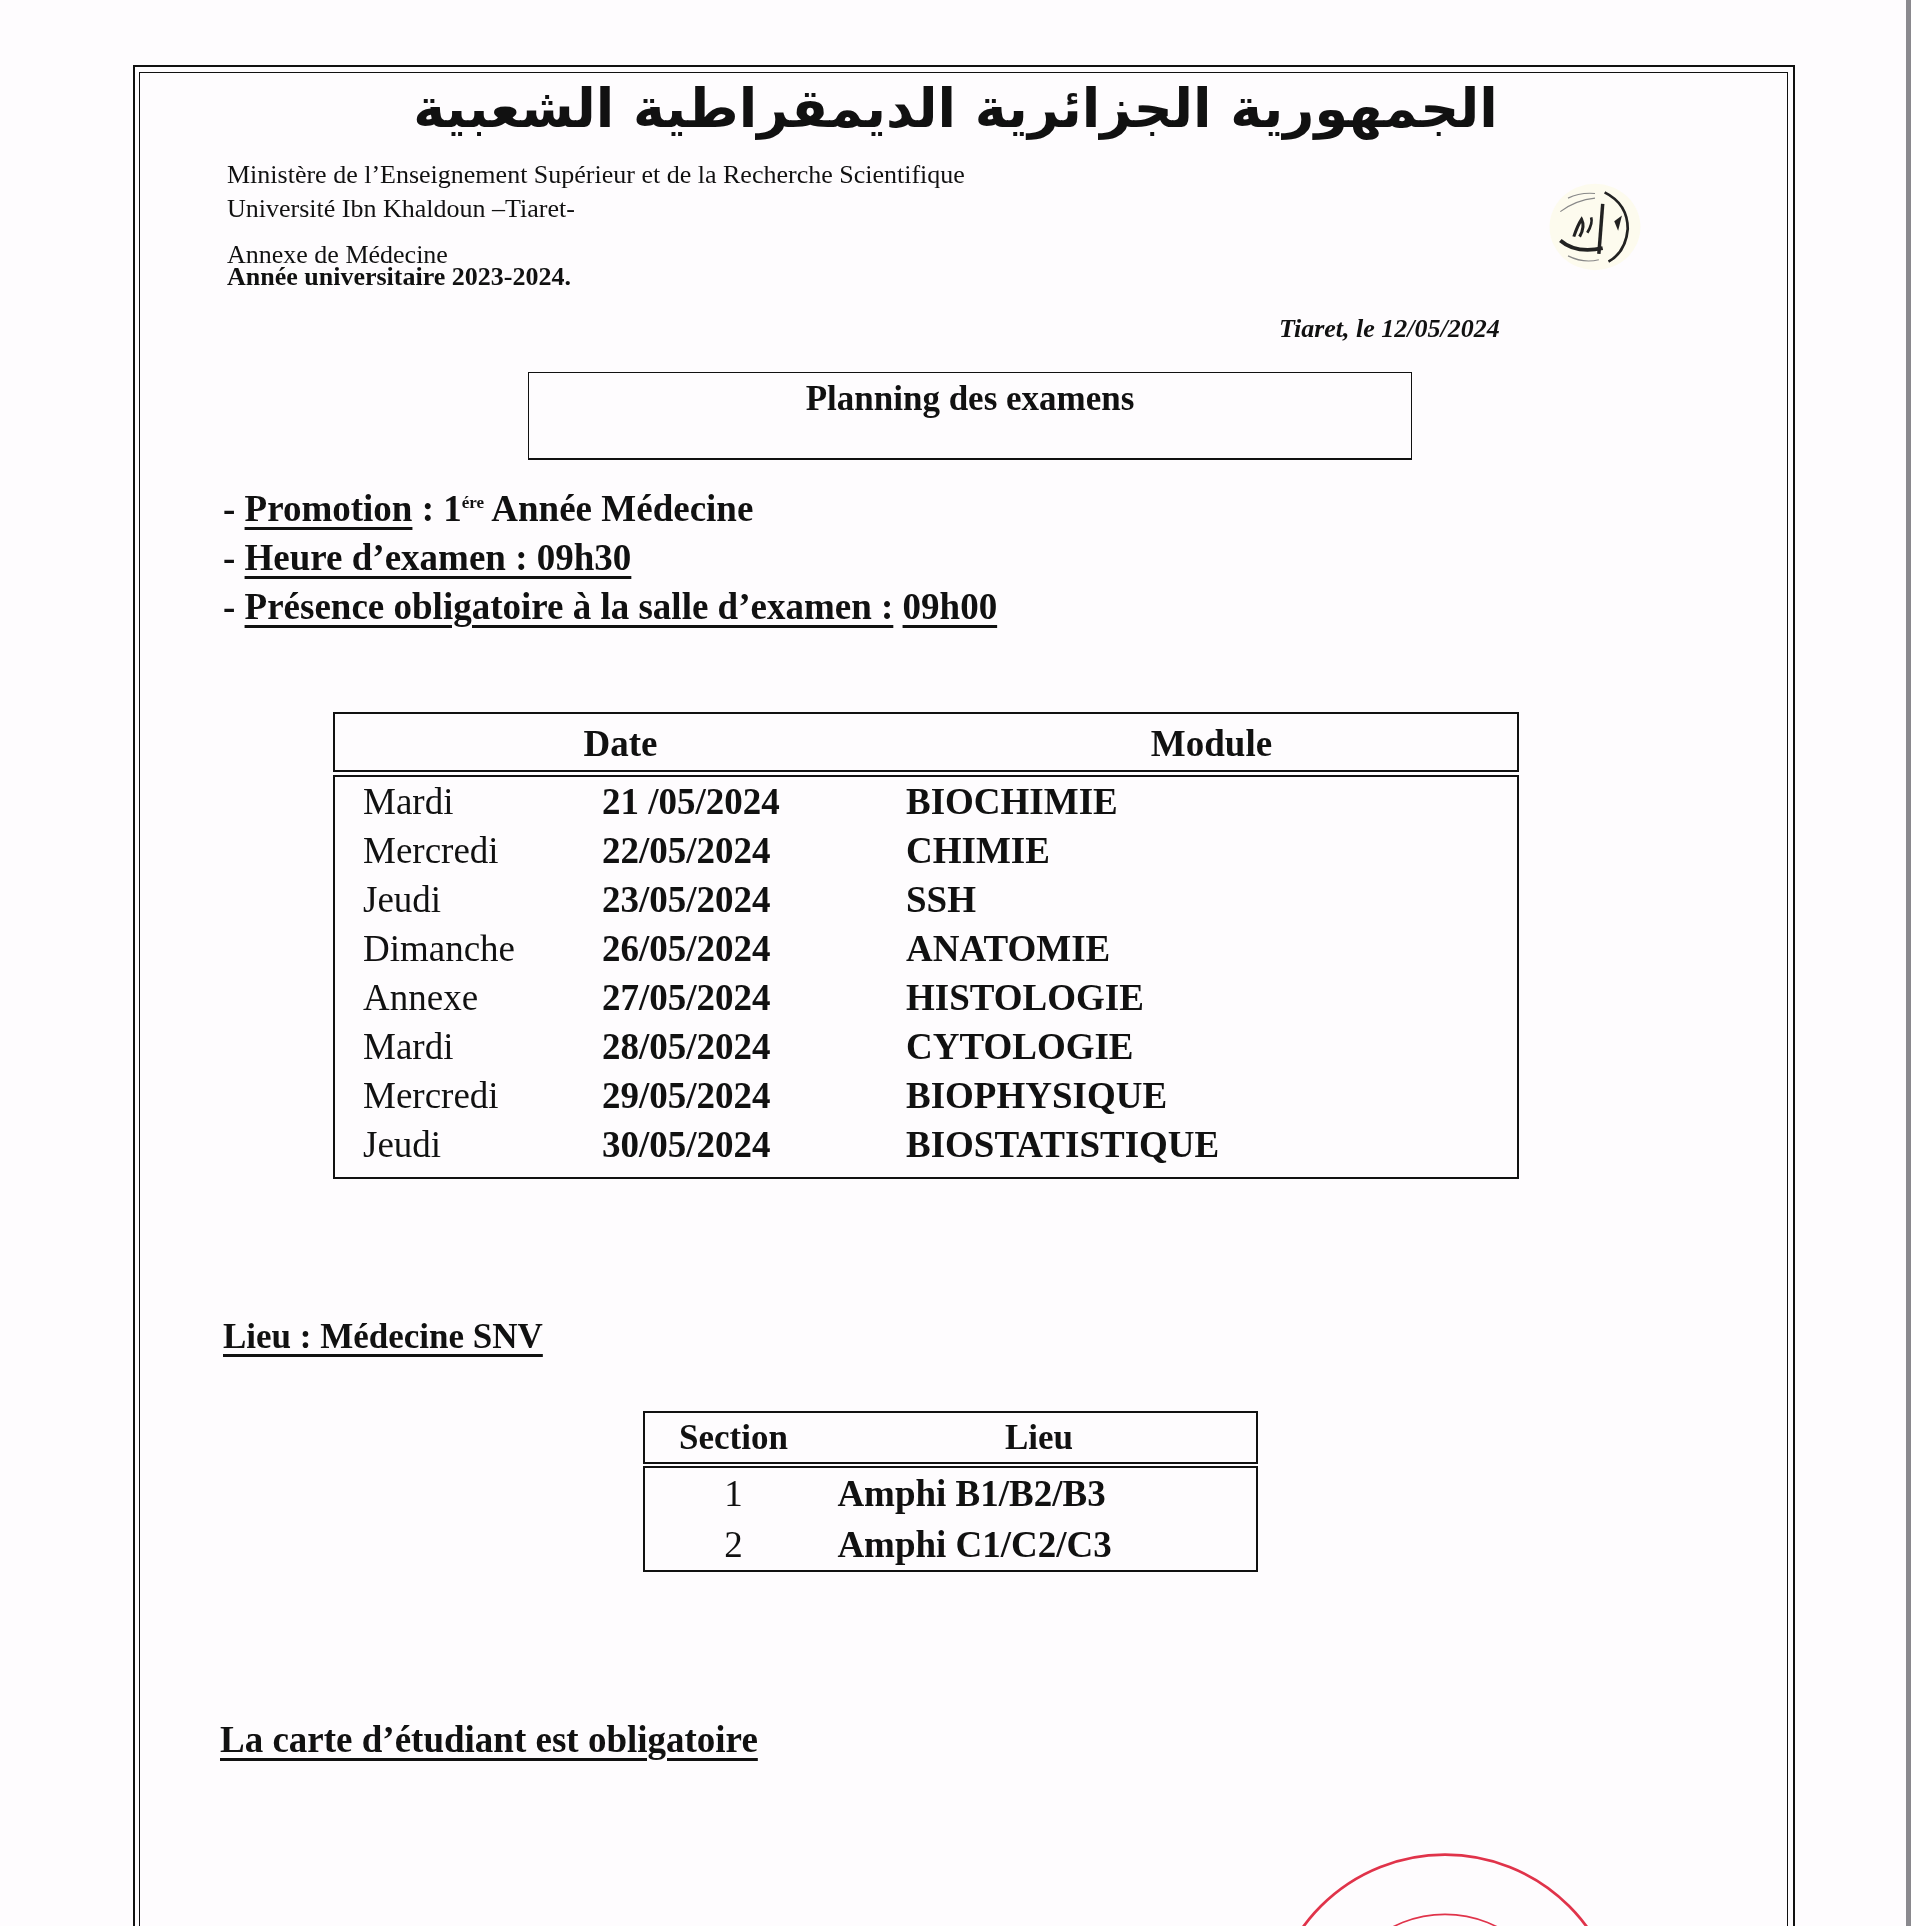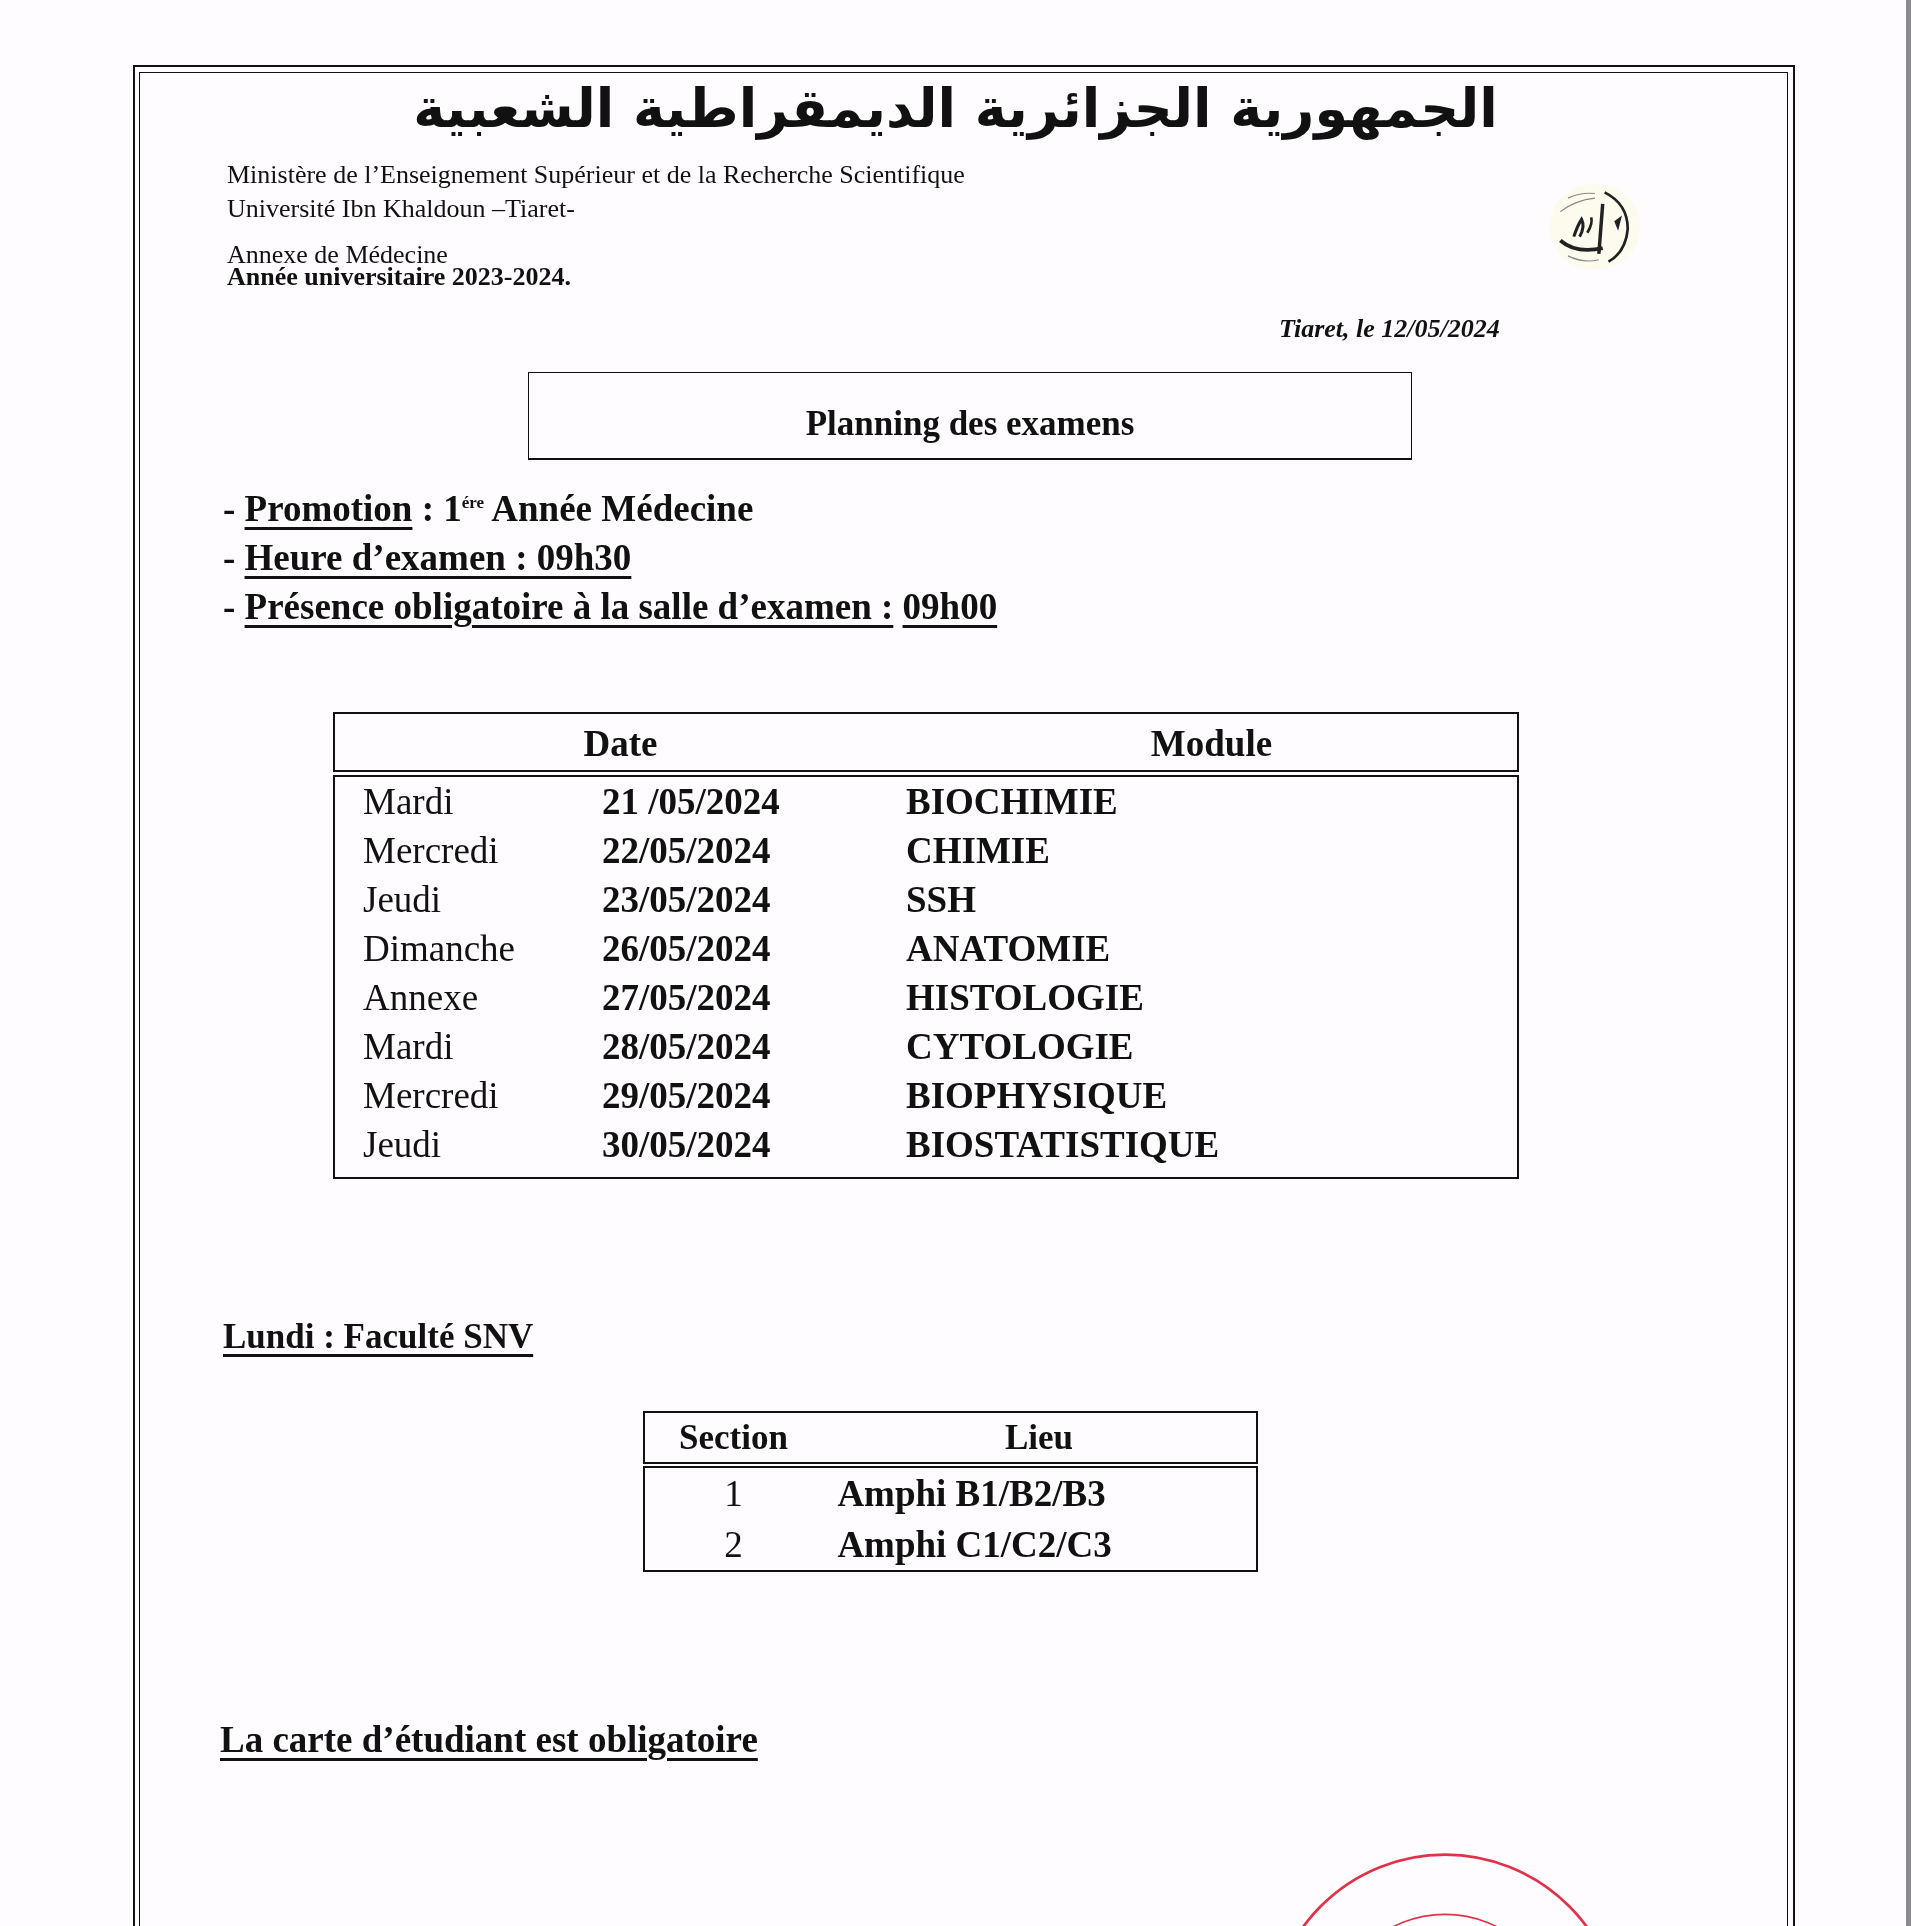--- a/index.html
+++ b/index.html
@@ -17,21 +17,21 @@
   .arabic-title { left:0; width:1911px; top:77px; text-align:center; direction:rtl;
     font-family:"DejaVu Sans", sans-serif; font-size:54px; font-weight:bold; letter-spacing:0.8px; }
   .hdr { left:227px; font-size:26px; line-height:1; white-space:nowrap; }
   .hdr.bold { font-weight:bold; }
   .date-line { left:1279px; top:314px; font-size:26px; font-style:italic; font-weight:bold; white-space:nowrap; }
 
   .logo { left:1537px; top:175px; width:116px; height:104px; }
 
   .plan-box { left:528px; top:372px; width:884px; height:88px; border:1.5px solid #111; border-bottom-width:2.7px; box-sizing:border-box;
     text-align:center; }
-  .plan-box span { display:block; margin-top:31px; font-size:35px; font-weight:bold; }
+  .plan-box span { display:block; margin-top:6px; font-size:35px; font-weight:bold; }
 
   .bullet { left:223px; font-size:37px; font-weight:bold; white-space:nowrap; line-height:1; }
   .bullet .u { text-decoration:underline; text-decoration-thickness:3.1px; text-underline-offset:6.2px; }
   .bullet sup { font-size:17px; vertical-align:super; line-height:0; }
 
   
   .exam-table { left:333px; top:712px; width:1186px; border:2.7px solid #111; border-collapse:collapse; }
   .exam-table th { font-size:37px; font-weight:bold; padding:7.7px 0 5.4px 0; border-bottom:7px double #111; }
   .exam-table td { font-size:37px; padding:0 0 0 0; height:49px; line-height:1; white-space:nowrap; }
   .exam-table td.day { padding-left:28px; width:239px; font-weight:normal; }
@@ -139,21 +139,21 @@
         <td class="mod">BIOPHYSIQUE</td>
       </tr>
       <tr>
         <td class="day">Jeudi</td>
         <td class="date">30/05/2024</td>
         <td class="mod">BIOSTATISTIQUE</td>
       </tr>
     </tbody>
 </table>
 
-<div class="abs lieu">Lundi : Faculté SNV</div>
+<div class="abs lieu">Lieu : Médecine SNV</div>
 
 <table class="abs sec-table">
   <thead>
     <tr>
       <th class="s">Section</th>
       <th>Lieu</th>
     </tr>
   </thead>
   <tbody id="sec-body">
       <tr>

